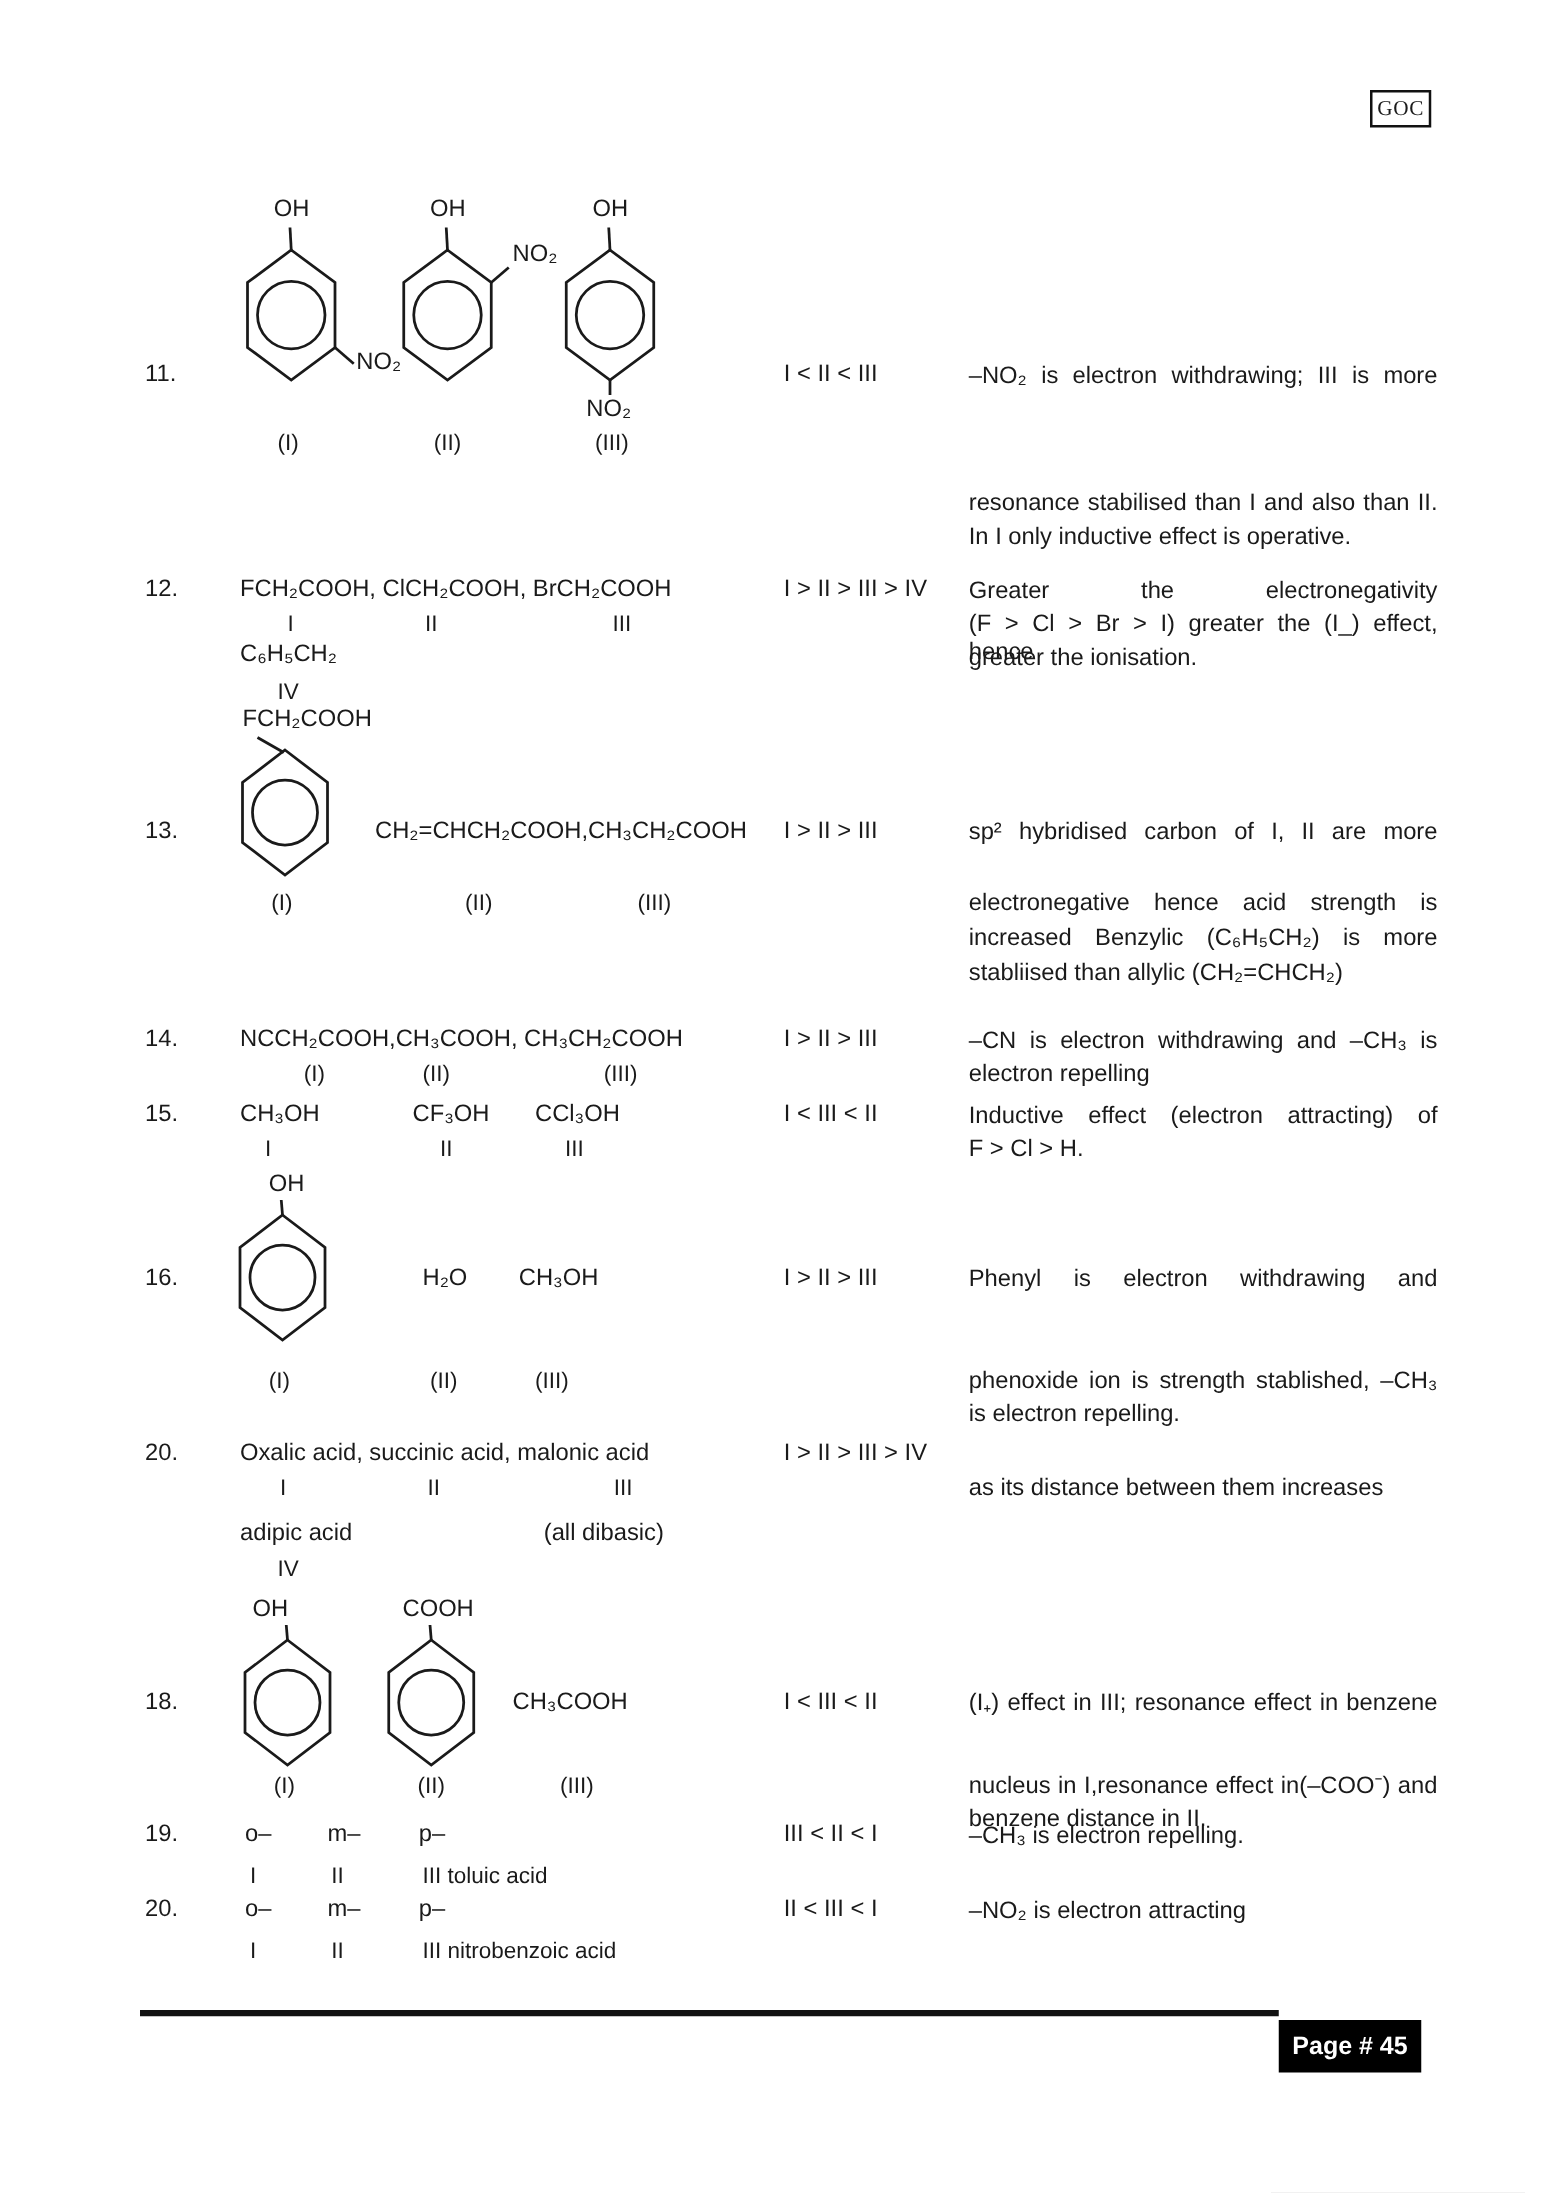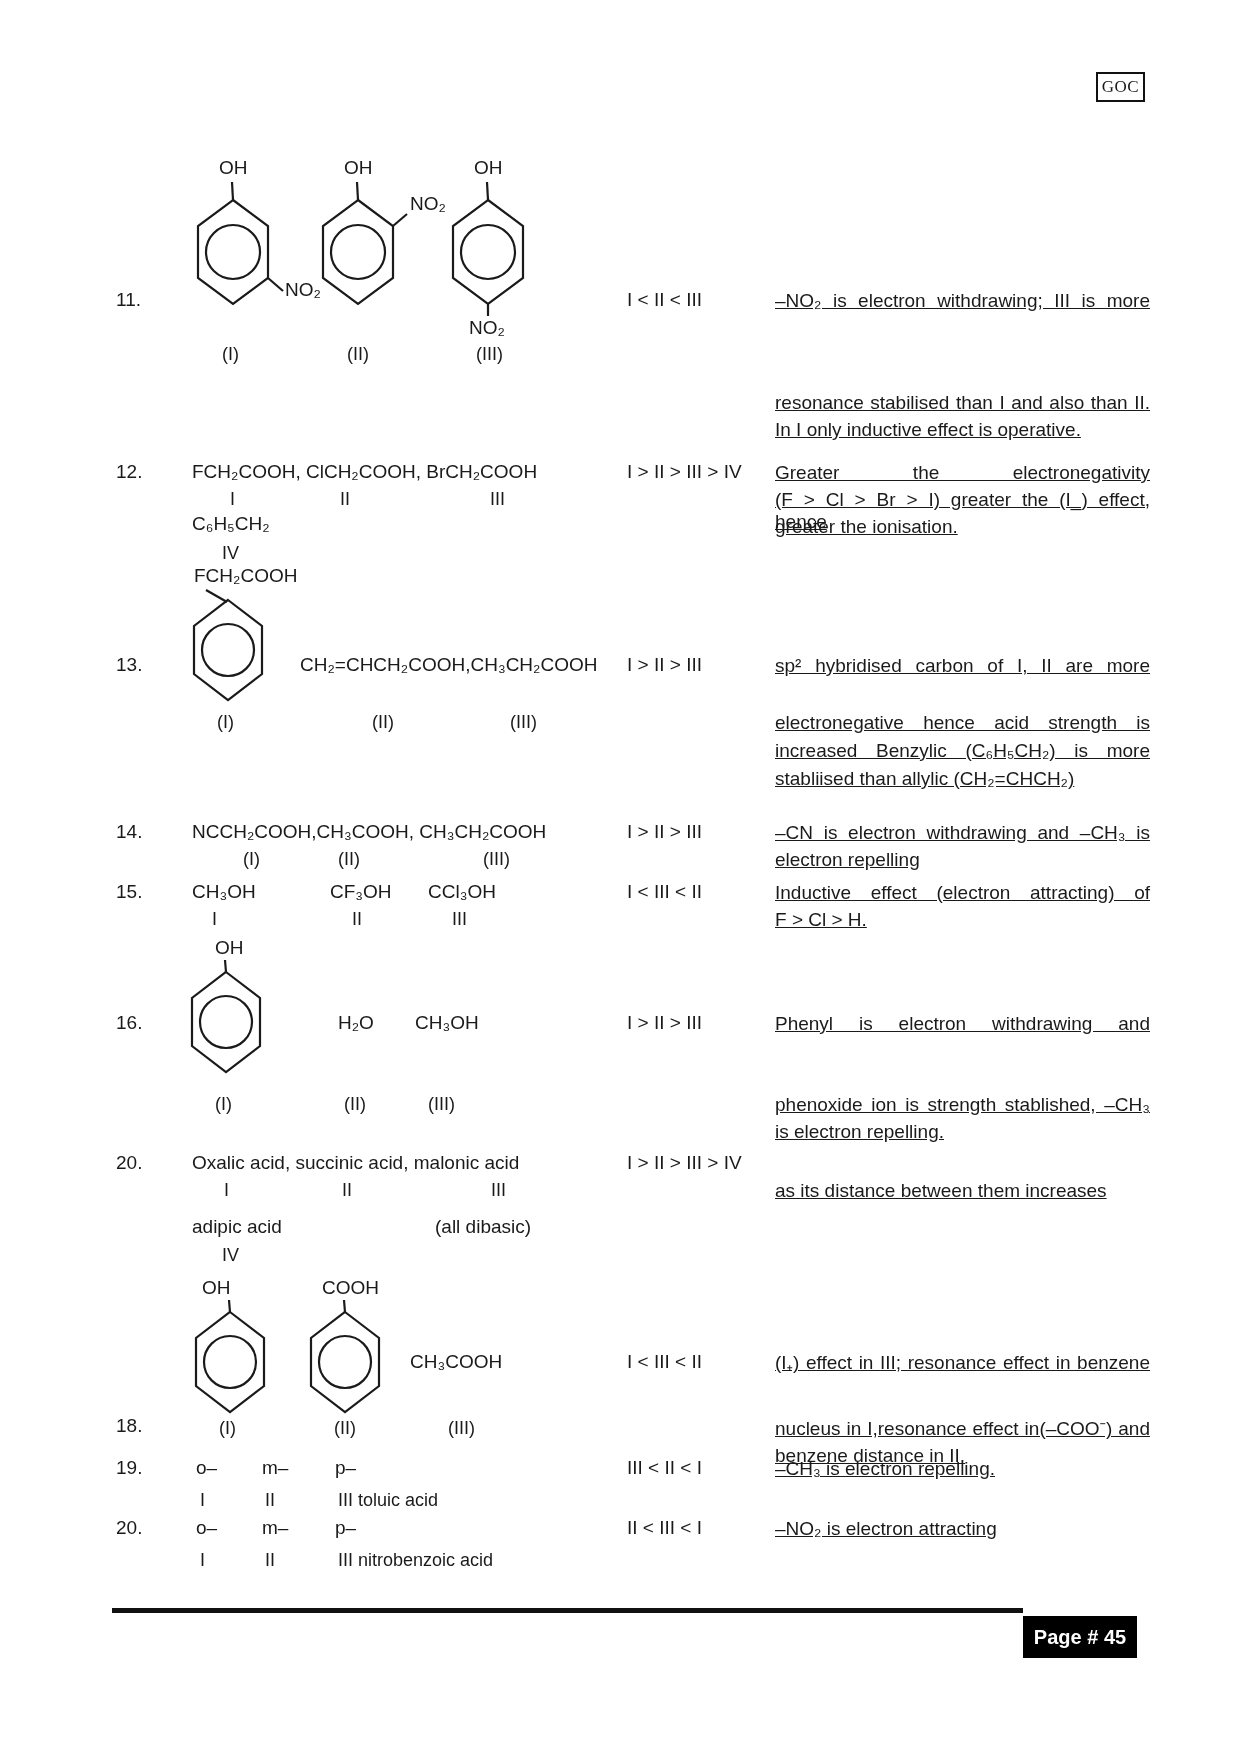--- a/index.html
+++ b/index.html
@@ -1,20 +1,20 @@
 <!DOCTYPE html>
 <html><head>
 <meta charset="utf-8">
 <style>
   html,body{margin:0;padding:0;background:#e8e8e8;}
   .page{position:relative;width:1240px;height:1754px;background:#ffffff;
         font-family:"Liberation Sans",sans-serif;color:#1a1a1a;overflow:hidden;}
   .t{position:absolute;white-space:nowrap;font-size:19px;line-height:20px;}
   .sm{font-size:18px;}
-  .ex{position:absolute;width:375px;font-size:19px;line-height:22px;text-decoration:underline;}
+  .ex{position:absolute;width:375px;font-size:19px;line-height:22px;}
   .ex.just{text-align:justify;text-align-last:justify;}
   .goc{position:absolute;left:1096px;top:72px;width:45px;height:26px;
        border:2px solid #111;display:flex;align-items:center;justify-content:center;
        font-family:"Liberation Serif",serif;font-size:17px;letter-spacing:.5px;}
   .footline{position:absolute;left:112px;top:1608px;width:911px;height:5px;background:#111;}
   .badge{position:absolute;left:1023px;top:1616px;width:114px;height:42px;background:#000;
          color:#fff;font-weight:bold;font-size:20px;display:flex;align-items:center;justify-content:center;}
   svg.chem{position:absolute;left:0;top:0;pointer-events:none;}
   svg.chem *{stroke:#1a1a1a;stroke-width:2.2;fill:none;}
 </style>
@@ -152,21 +152,21 @@
   <span class="t sm" style="left:342px;top:1180px">II</span>
   <span class="t sm" style="left:491px;top:1180px">III</span>
   <span class="t" style="left:192px;top:1217px">adipic acid</span>
   <span class="t" style="left:435px;top:1217px">(all dibasic)</span>
   <span class="t sm" style="left:222px;top:1245px">IV</span>
   <span class="t" style="left:627px;top:1153px">I &gt; II &gt; III &gt; IV</span>
   <div class="ex" style="left:775px;top:1180px">as its distance between them increases</div>
 
   <span class="t" style="left:202px;top:1278px">OH</span>
   <span class="t" style="left:322px;top:1278px">COOH</span>
-  <span class="t" style="left:116px;top:1416px">18.</span>
+  <span class="t" style="left:116px;top:1352px">18.</span>
   <span class="t" style="left:410px;top:1352px">CH₃COOH</span>
   <span class="t sm" style="left:219px;top:1418px">(I)</span>
   <span class="t sm" style="left:334px;top:1418px">(II)</span>
   <span class="t sm" style="left:448px;top:1418px">(III)</span>
   <span class="t" style="left:627px;top:1352px">I &lt; III &lt; II</span>
   <div class="ex just" style="left:775px;top:1352px">(I₊) effect in III; resonance effect in benzene</div>
   <div class="ex just" style="left:775px;top:1418px">nucleus in I,resonance effect in(–COO⁻) and</div>
   <div class="ex" style="left:775px;top:1445px">benzene distance in II.</div>
 
   <span class="t" style="left:116px;top:1458px">19.</span>

